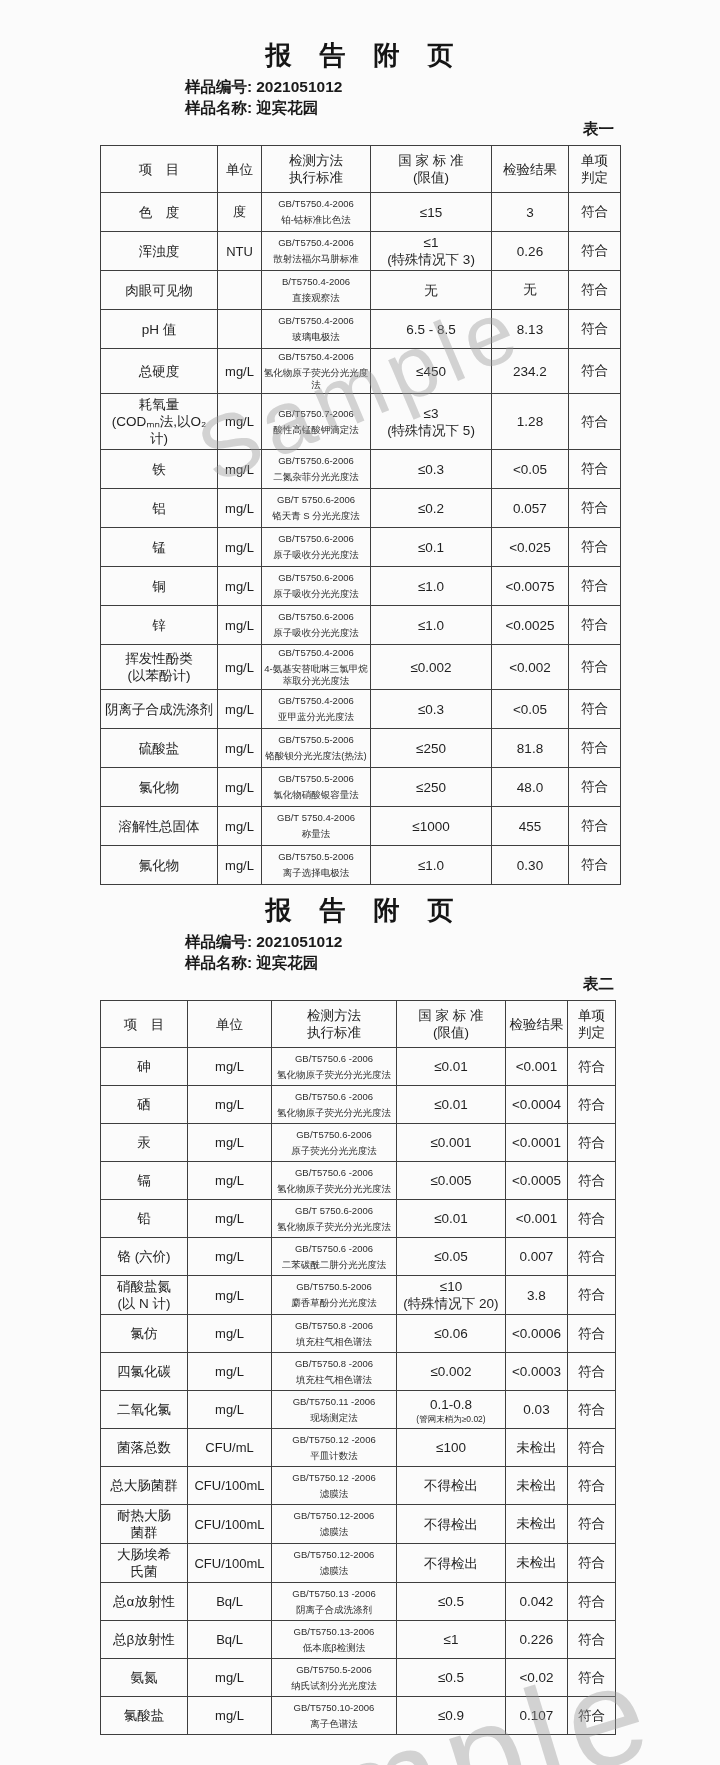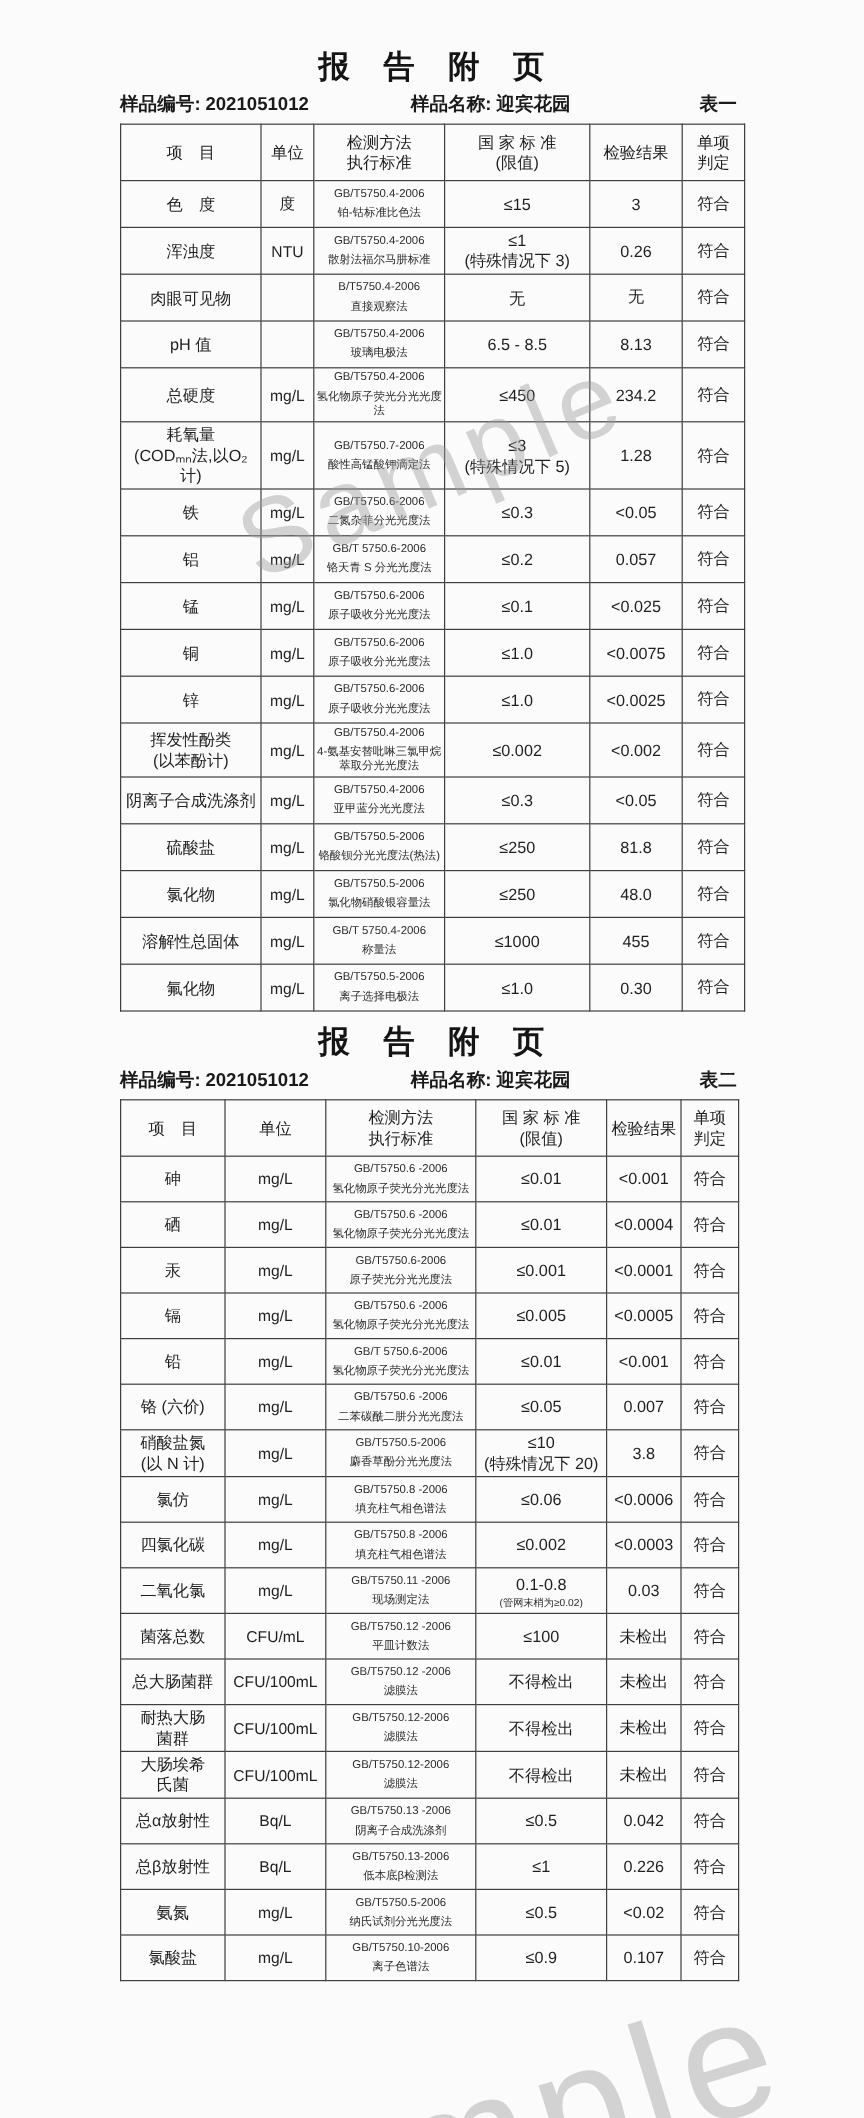--- a/index.html
+++ b/index.html
@@ -39,20 +39,21 @@
     letter-spacing:1px; color:#151515;
   }
   .p1 h1.page-title { padding-top:40px; }
   .p2 h1.page-title { padding-top:10px; }
 
   .info {
     width:522px; margin:7px 0 5px 100px;
     display:flex; align-items:baseline;
     font-size:15.5px; font-weight:700; color:#1a1a1a;
     white-space:nowrap;
+    flex-direction:column;
   }
   .info .pair .lbl { margin-right:4px; }
   .info .pair-name { margin-left:85px; }
   .info .tag { margin-left:auto; margin-right:8px; }
 
   table.report {
     border-collapse:collapse; table-layout:fixed;
     margin-left:100px; background:transparent;
   }
   .report th, .report td {

